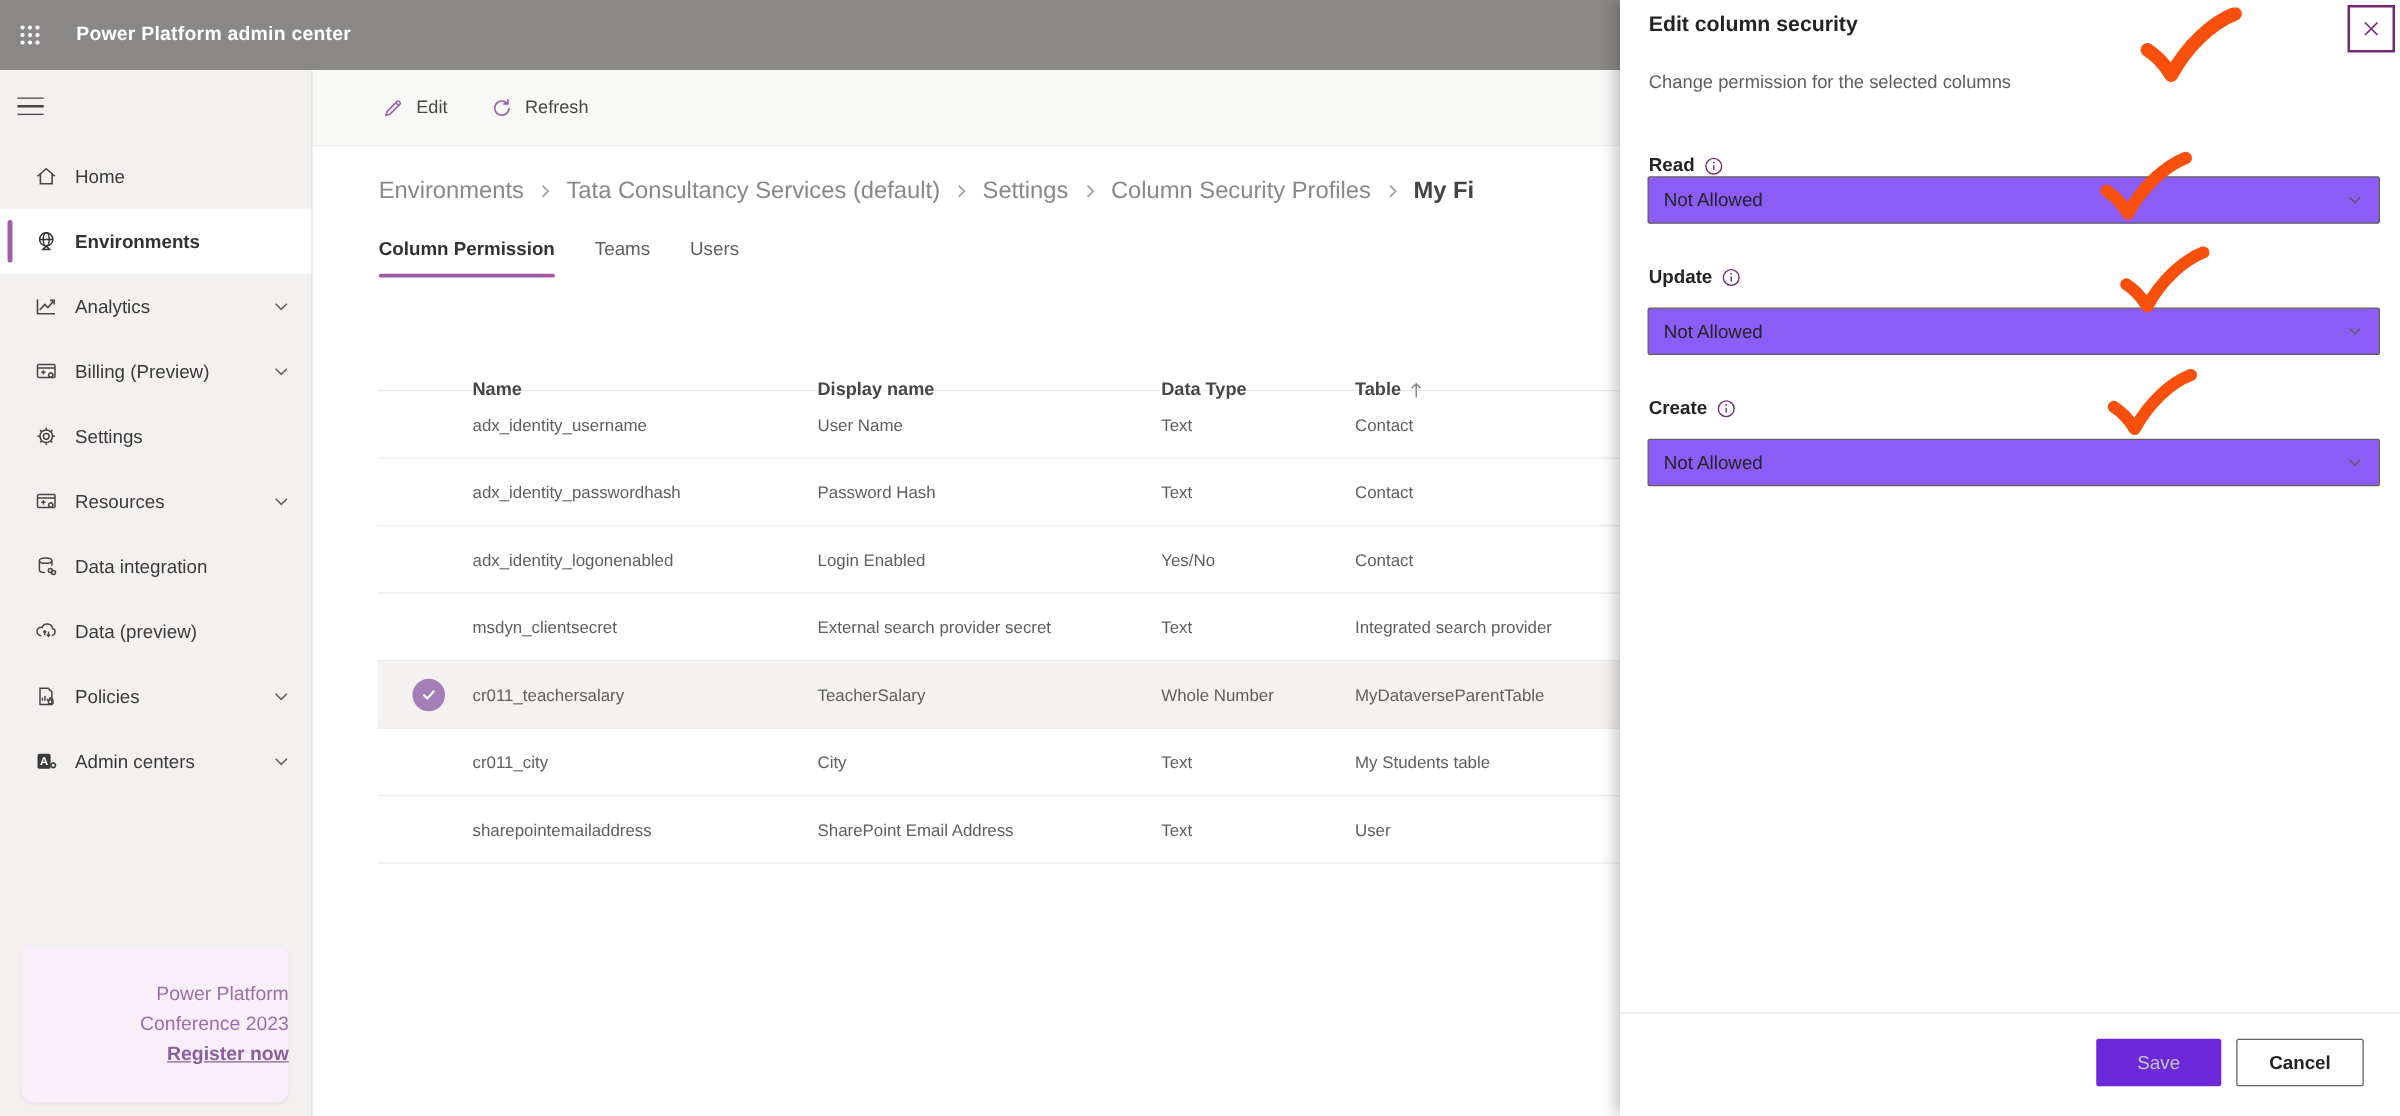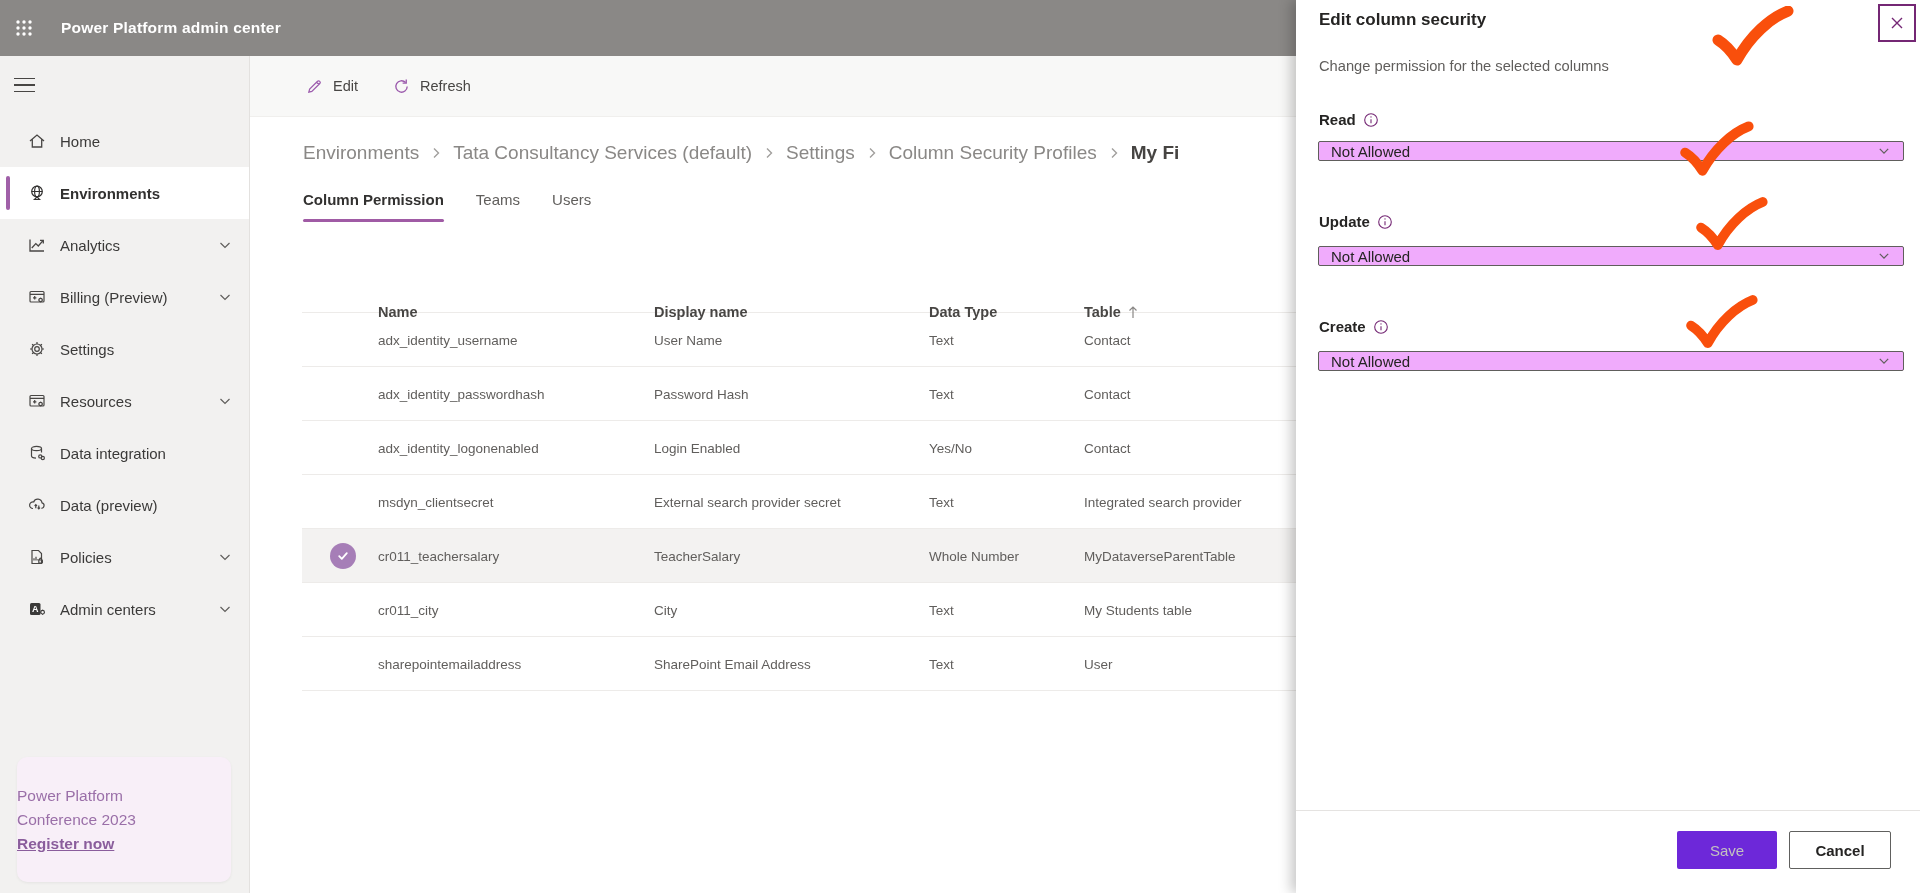--- a/index.html
+++ b/index.html
@@ -27,21 +27,21 @@
   .hamburger{position:absolute;left:14px;top:14px;width:32px;height:30px;background:transparent;border:none;cursor:pointer;display:flex;flex-direction:column;justify-content:center;gap:5px;}
   .hamburger span{display:block;width:21px;height:1.6px;background:#484644;}
   .nav{position:absolute;top:59px;left:0;right:0;}
   .nav-item{position:relative;height:52px;display:flex;align-items:center;padding-left:27px;cursor:pointer;color:#3b3a39;}
   .nav-item .nav-icon{width:20px;height:20px;margin-right:13px;flex:none;}
   .nav-item .nav-label{font-size:15px;color:#3b3a39;}
   .nav-item.selected{background:#fff;}
   .nav-item.selected .nav-label{font-weight:bold;color:#323130;}
   .nav-item.selected::before{content:"";position:absolute;left:6px;top:9px;bottom:9px;width:4px;border-radius:2px;background:#a060a8;}
   .nav-chevron{position:absolute;right:16px;top:50%;margin-top:-8px;width:16px;height:16px;}
-  .promo{position:absolute;left:17px;top:701px;width:214px;height:125px;background:var(--promo-bg);border-radius:10px;display:flex;flex-direction:column;align-items:flex-start;justify-content:center;text-align:center;color:var(--promo-text);font-size:15.5px;line-height:24px;box-shadow:0 1px 3px rgba(0,0,0,.06);}
+  .promo{position:absolute;left:17px;top:701px;width:214px;height:125px;background:var(--promo-bg);border-radius:10px;display:flex;flex-direction:column;align-items:flex-end;justify-content:center;text-align:center;color:var(--promo-text);font-size:15.5px;line-height:24px;box-shadow:0 1px 3px rgba(0,0,0,.06);}
   .promo-link{color:#8a5d9c;font-weight:bold;text-decoration:underline;cursor:pointer;}
 
   
   .main{position:absolute;left:250px;top:56px;width:1046px;bottom:0;background:#fff;}
   .cmdbar{height:61px;background:#f8f8f7;border-bottom:1px solid #f0efed;display:flex;align-items:center;padding-left:55px;gap:34px;}
   .cmd-btn{display:flex;align-items:center;gap:9px;background:transparent;border:none;cursor:pointer;font-size:14.5px;color:#484644;font-family:inherit;}
   .breadcrumb{margin:22px 0 0 53px;font-size:19px;color:#8a8886;white-space:nowrap;overflow:hidden;display:flex;align-items:center;gap:10px;height:28px;}
   .crumb{cursor:pointer;}
   .crumb-sep{width:14px;height:14px;flex:none;}
   .crumb-current{color:#464442;font-weight:bold;}
@@ -60,21 +60,21 @@
   .c-name{left:76px;} .c-display{left:352px;} .c-type{left:627px;} .c-table{left:782px;}
   .row-check{position:absolute;left:28px;top:50%;margin-top:-13px;width:26px;height:26px;border-radius:50%;background:var(--selection-check-circle);display:flex;align-items:center;justify-content:center;}
 
   
   .panel{position:absolute;left:1296px;top:0;width:624px;height:893px;background:#fff;box-shadow:-5px 0 12px rgba(0,0,0,.22);z-index:5;}
   .panel-title{position:absolute;left:23px;top:10px;font-size:17px;font-weight:bold;color:#252423;}
   .panel-close{position:absolute;top:4px;right:4px;width:38px;height:38px;background:#fff;border:2px solid var(--accent-purple);display:flex;align-items:center;justify-content:center;cursor:pointer;}
   .panel-sub{position:absolute;left:23px;top:58px;font-size:14.7px;color:#605e5c;}
   .field-label{position:absolute;left:23px;display:flex;align-items:center;gap:7px;font-size:15px;font-weight:bold;color:#252423;}
   .info-icon{width:16px;height:16px;cursor:pointer;}
-  .dropdown{position:absolute;left:22px;width:586px;height:20px;border:1px solid #605e5c;border-radius:2px;background:#f0abfc;display:flex;align-items:center;padding:0 12px;cursor:pointer;}
+  .dropdown{position:absolute;left:22px;width:586px;height:38px;border:1px solid #605e5c;border-radius:2px;background:#8b5cf6;display:flex;align-items:center;padding:0 12px;cursor:pointer;}
   .dropdown .dd-value{font-size:15px;color:#252423;flex:1;}
   .panel-footer-line{position:absolute;left:0;right:0;top:810px;height:1px;background:#e5e3e1;}
   .btn{position:absolute;top:831px;height:38px;border-radius:2px;font-size:15px;font-family:inherit;cursor:pointer;}
   .btn-save{left:381px;width:100px;background:#6d28d9;border:none;color:#c4c2c0;}
   .btn-cancel{left:493px;width:102px;background:#fff;border:1px solid #60605e;color:#252423;font-weight:bold;}
 
   
   .annotation{position:absolute;z-index:9;pointer-events:none;}
 </style>
 </head>
@@ -378,21 +378,21 @@
 
 <aside class="panel">
   <div class="panel-title">Edit column security</div>
   <button class="panel-close">
     <svg width="18" height="18" viewBox="0 0 18 18" fill="none" stroke="#742774" stroke-width="1.4">
         <path d="M4 4 L14 14 M14 4 L4 14"></path>
       </svg>
   </button>
   <div class="panel-sub">Change permission for the selected columns</div>
 
-  <div class="field-label" style="top:111px;">
+  <div class="field-label" style="top:124px;">
     <span>Read</span>
     <span class="info-icon">
       <svg width="16" height="16" viewBox="0 0 16 16" fill="none" stroke="#742774" stroke-width="1.1">
           <circle cx="8" cy="8" r="6.3"></circle>
           <path d="M8 7.2 V11.2"></path>
           <circle cx="8" cy="4.9" r=".7" fill="#742774" stroke="none"></circle>
         </svg>
     </span>
   </div>
   <div class="dropdown" style="top:141px;">

